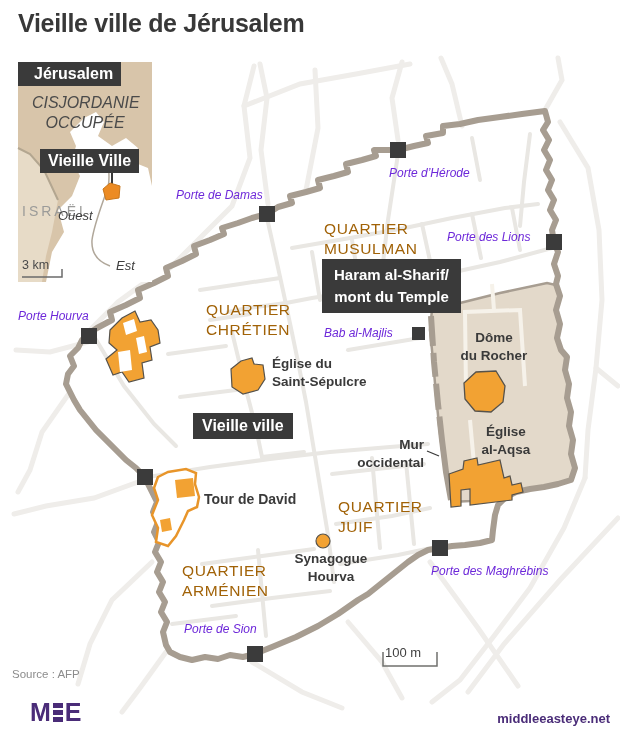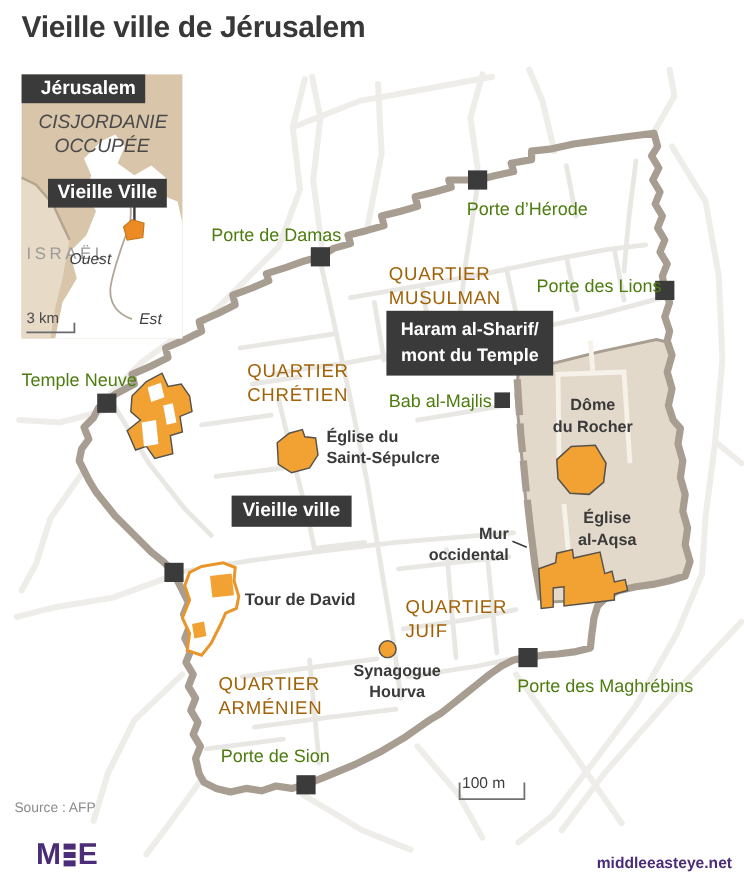--- a/index.html
+++ b/index.html
@@ -2,21 +2,21 @@
 <html><head>
 <meta charset="utf-8">
 <style>
   html,body{margin:0;padding:0;background:#fff;}
   #canvas{position:relative;width:620px;height:733px;background:#ffffff;overflow:hidden;
           font-family:"Liberation Sans","DejaVu Sans",sans-serif;}
   #canvas svg{position:absolute;left:0;top:0;}
   .lbl{position:absolute;white-space:pre-line;color:#3f3f3f;line-height:1.25;}
   .title{left:18px;top:8px;font-size:25px;font-weight:700;color:#383838;letter-spacing:-0.3px;}
   .box{position:absolute;background:#3a3a3a;color:#ffffff;font-weight:700;white-space:pre-line;}
-  .gate-lbl{font-size:15px;color:#4d7c0f;}
+  .gate-lbl{font-style:italic;font-size:12px;color:#6d28d9;}
   .quarter{font-size:15.5px;color:#a16207;letter-spacing:0.6px;line-height:1.3;margin-top:19px;}
   .landmark{font-size:13.5px;font-weight:600;color:#3a3a3a;line-height:1.3;}
   .ctr{text-align:center;}
   .rgt{text-align:right;}
   .inset-box{font-size:16px;padding:3px 8px;}
   .map-box{font-size:15px;padding:5px 12px;text-align:center;line-height:1.45;}
   .vv-box{font-size:16px;padding:4px 9px;}
   .italic-sm{font-style:italic;font-size:16px;color:#4a4a4a;}
   .israel{font-size:14px;color:#9b9b99;letter-spacing:3px;margin-top:12px;}
   .scale-txt{font-size:12.5px;color:#4a4a4a;}
@@ -152,21 +152,21 @@
 
   <div class="box inset-box" style="left:18px;top:62px;padding-left:16px;">Jérusalem</div>
   <div class="lbl italic-sm ctr" style="left:32px;top:93px;width:106px;">CISJORDANIE
 OCCUPÉE</div>
   <div class="box inset-box" style="left:40px;top:149px;">Vieille Ville</div>
   <div class="lbl israel" style="left:22px;top:191px;">ISRAËL</div>
   <div class="lbl" style="left:58px;top:208px;font-style:italic;font-size:13px;">Ouest</div>
   <div class="lbl" style="left:116px;top:222px;font-style:italic;font-size:13px;margin-top:36px;">Est</div>
   <div class="lbl scale-txt" style="left:22px;top:258px;">3 km</div>
 
-  <div class="lbl gate-lbl" style="left:18px;top:309px;">Temple Neuve</div>
+  <div class="lbl gate-lbl" style="left:18px;top:309px;">Porte Hourva</div>
   <div class="lbl gate-lbl" style="left:176px;top:188px;">Porte de Damas</div>
   <div class="lbl gate-lbl" style="left:389px;top:166px;">Porte d’Hérode</div>
   <div class="lbl quarter" style="left:324px;top:200px;">QUARTIER
 MUSULMAN</div>
   <div class="lbl gate-lbl" style="left:447px;top:230px;">Porte des Lions</div>
   <div class="box map-box" style="left:322px;top:259px;">Haram al-Sharif/
 mont du Temple</div>
   <div class="lbl quarter" style="left:206px;top:281px;">QUARTIER
 CHRÉTIEN</div>
   <div class="lbl gate-lbl" style="left:324px;top:326px;">Bab al-Majlis</div>

